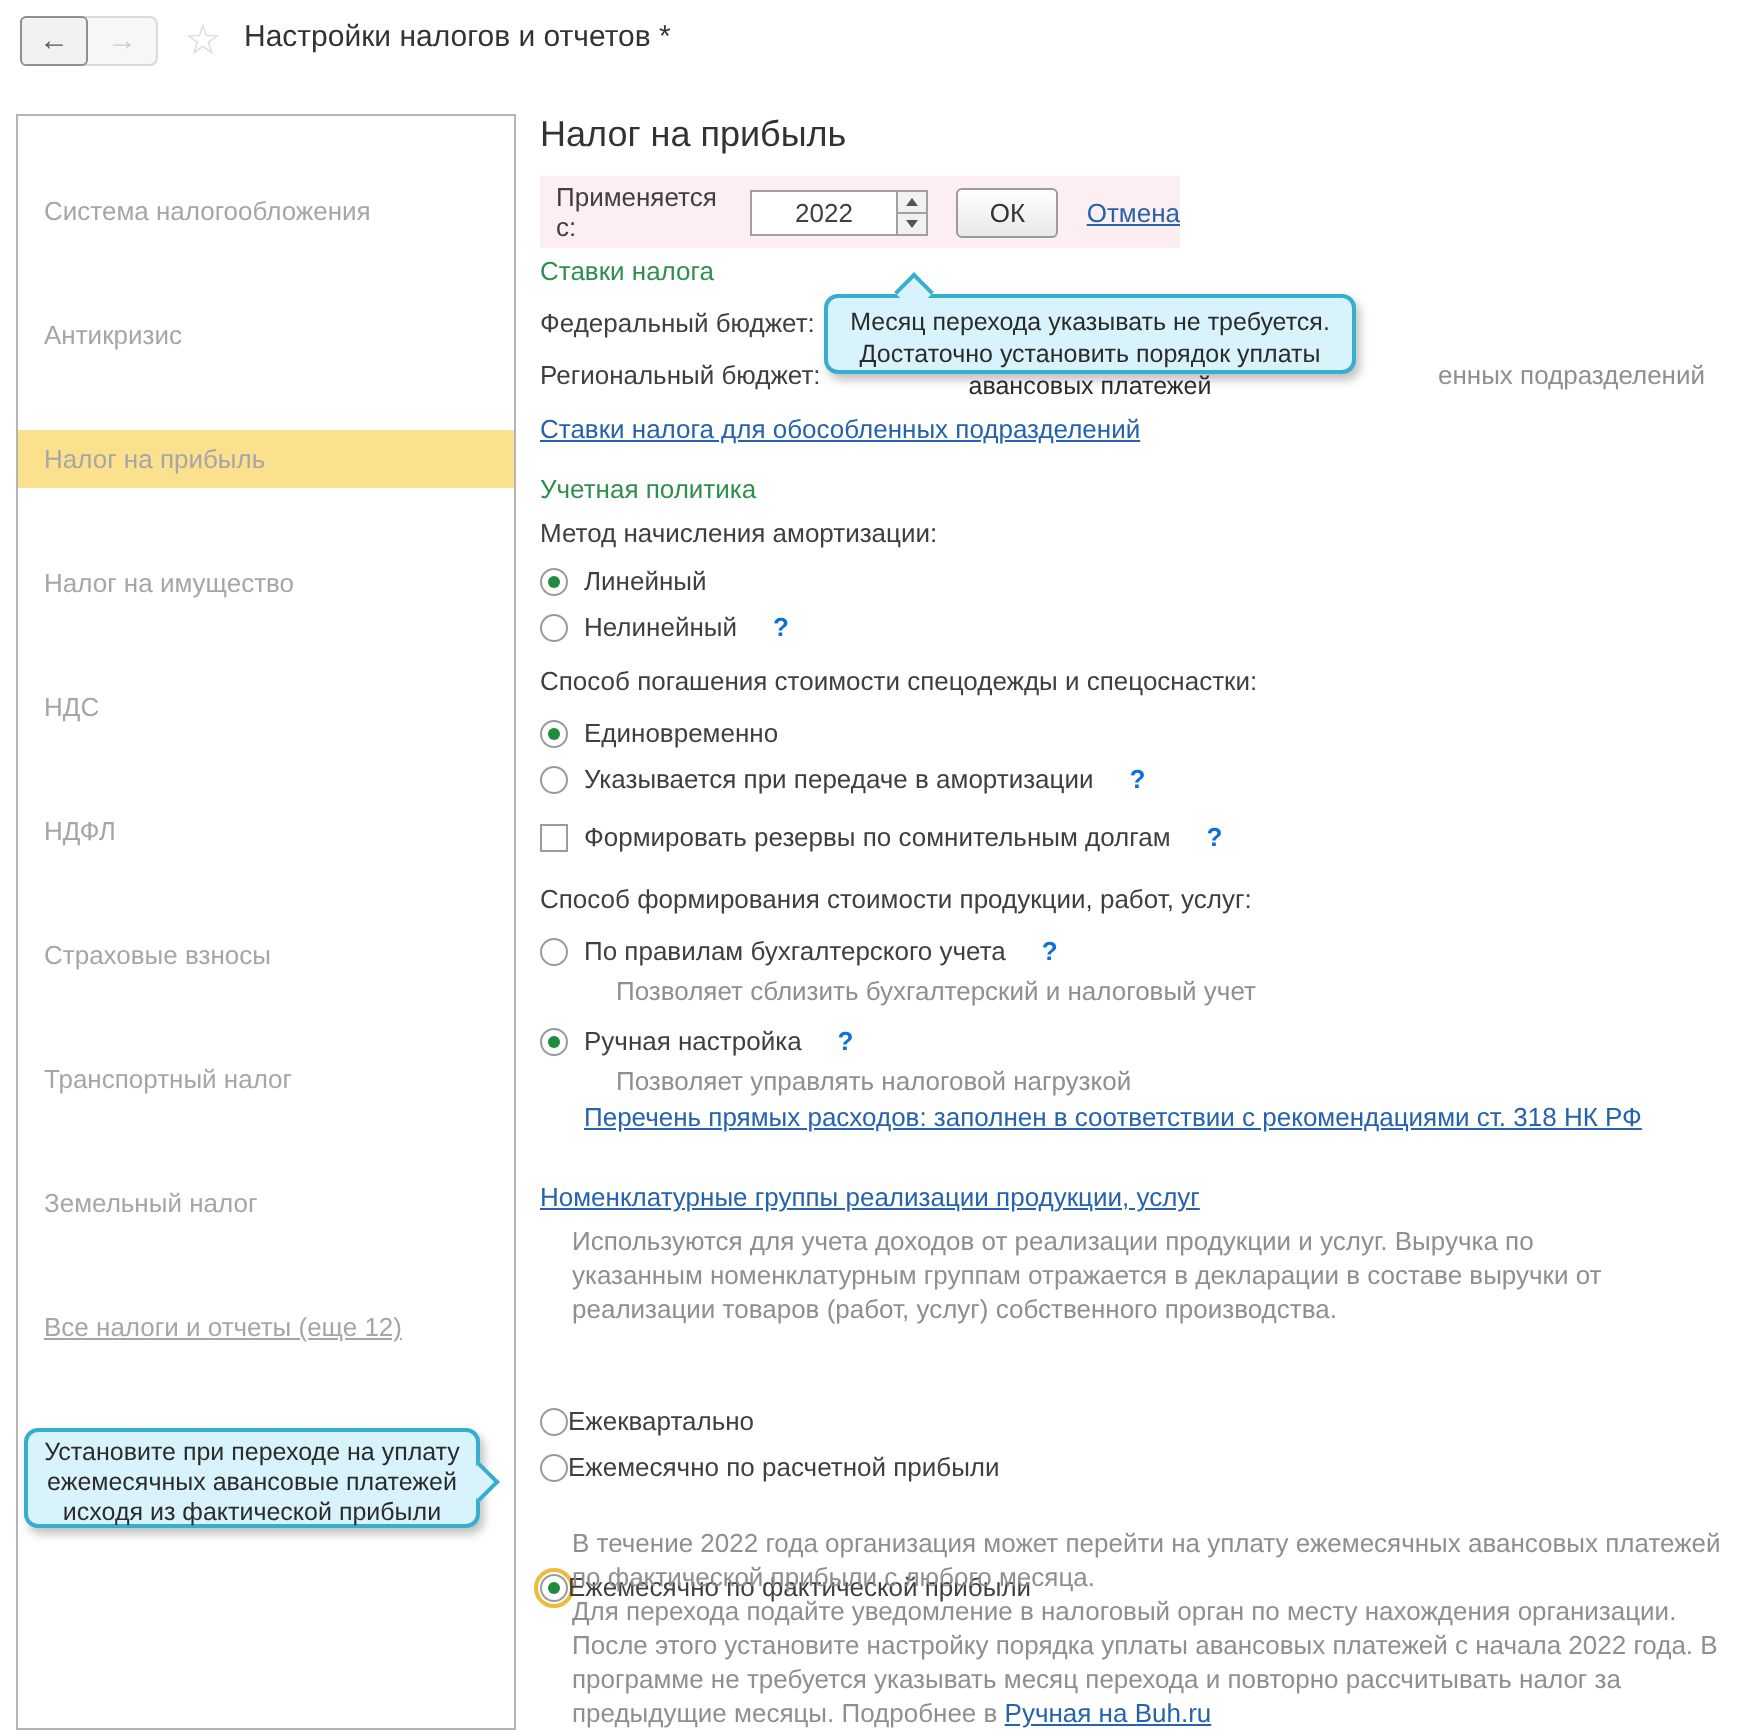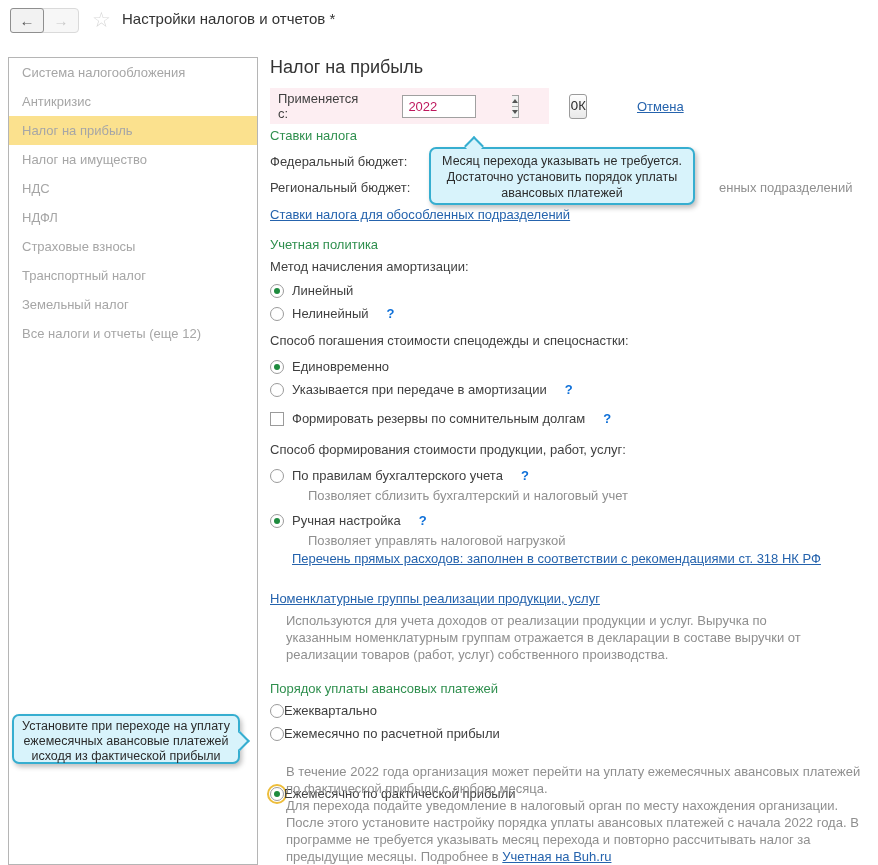--- a/index.html
+++ b/index.html
@@ -17,48 +17,48 @@
   .nav-back { border:1px solid #8f8f8f; border-radius:3px; margin:-1px 0 -1px -1px;
               background:#f2f2f2; color:#555; }
   .nav-fwd { color:#c9c9c9; }
   .star { position:absolute; left:92px; top:8px; font-size:21px; color:#d8d8d8; cursor:pointer; }
   .page-title { position:absolute; left:122px; top:10px; font-size:15px; color:#333; }
 
   
   .sidebar { position:absolute; left:8px; top:57px; width:250px; height:808px;
              border:1px solid #b5b5b5; background:#fff; }
   .side-item { height:29px; line-height:29px; padding-left:13px; color:#a6a6a6;
-               white-space:nowrap; overflow:hidden; cursor:pointer; }
+               white-space:nowrap; overflow:hidden; cursor:pointer;margin-top:33px; }
   .side-item.sel { background:var(--selection_yellow); }
-  .side-link { }
+  .side-link { text-decoration:underline; }
 
   
   .green-h { color:var(--accent_green); }
   .gray { color:#8f8f8f;margin-left:16px; }
   .link { color:var(--link_blue); text-decoration:underline; cursor:pointer; white-space:nowrap; }
   .help { color:var(--help_blue); font-weight:bold; margin-left:10px; cursor:pointer; }
   .line { display:block; white-space:nowrap; }
 
   
-  .pinkbar { left:270px; top:88px; width:279px; height:36px; background:var(--pink_bar);
-             display:flex; align-items:center; padding-left:8px;gap:36px; }
+  .pinkbar { left:270px; top:88px; width:320px; height:36px; background:var(--pink_bar);
+             display:flex; align-items:center; padding-left:8px; }
   .yearbox { width:74px; height:23px; border:1px solid #a0a0a0; background:#fff;
-             text-align:left; padding:0 5px; margin-left:8px; font-size:13px; color:#be185d;
+             text-align:center; padding:0 5px; margin-left:8px; font-size:13px; color:#404040;
              font-family:inherit; }
   .spinner { width:16px; height:23px; display:flex; flex-direction:column; }
   .spin { flex:1; border:1px solid #a0a0a0; border-left:none; background:#f1f1f1;
           display:flex; align-items:center; justify-content:center; cursor:pointer; }
   .spin + .spin { border-top:none; }
   .tri-up { width:0; height:0; border-left:3px solid transparent; border-right:3px solid transparent;
             border-bottom:4px solid #555; }
   .tri-down { width:0; height:0; border-left:3px solid transparent; border-right:3px solid transparent;
               border-top:4px solid #555; }
   .ok-btn { width:54px; height:25px; border:1px solid #9b9b9b; border-radius:3px;
             background:linear-gradient(#fefefe,#e9e9e9); margin-left:14px; text-align:center;
-            line-height:23px; color:#333; cursor:pointer;font-family:Liberation Mono, monospace; }
+            line-height:23px; color:#333; cursor:pointer; }
   .cancel { margin-left:14px; }
 
   
   .radio-row { display:flex; align-items:center; gap:8px; height:23px; cursor:pointer; }
   .radio-row.wide { gap:0; }
   .radio { width:14px; height:14px; border:1px solid #9b9b9b; border-radius:50%; background:#fff;
            display:inline-flex; align-items:center; justify-content:center; flex:none; }
   .radio.checked::after { content:""; width:6px; height:6px; border-radius:50%; background:#1e8b3e; }
   .radio.hl-box { outline:2px solid var(--highlight_orange); outline-offset:1px; }
   .chk { width:14px; height:14px; border:1px solid #9b9b9b; background:#fff; flex:none; }
@@ -172,46 +172,45 @@
   <div class="abs gray" style="left:292px;top:533px">Позволяет управлять налоговой нагрузкой</div>
   <div class="abs link" style="left:292px;top:551px">Перечень прямых расходов: заполнен в соответствии с рекомендациями ст. 318 НК РФ</div>
 
   <div class="abs link" style="left:270px;top:591px">Номенклатурные группы реализации продукции, услуг</div>
   <div class="abs gray" style="left:270px;top:612px;line-height:17px">
     <span class="line">Используются для учета доходов от реализации продукции и услуг. Выручка по</span>
     <span class="line">указанным номенклатурным группам отражается в декларации в составе выручки от</span>
     <span class="line">реализации товаров (работ, услуг) собственного производства.</span>
   </div>
 
-  <div class="abs green-h" style="left:270px;top:681px">Порядок уплаты авансовых платежей</div>
   <div class="abs radio-row wide" style="left:270px;top:699px">
     <span class="radio"></span>
     <span>Ежеквартально</span>
   </div>
   <div class="abs radio-row wide" style="left:270px;top:722px">
     <span class="radio"></span>
     <span>Ежемесячно по расчетной прибыли</span>
   </div>
   <div class="abs radio-row wide" style="left:270px;top:782px">
     <span class="radio checked hl-box"></span>
     <span>Ежемесячно по фактической прибыли</span>
   </div>
 
   <div class="abs gray" style="left:270px;top:763px;line-height:17px">
     <span class="line">В течение 2022 года организация может перейти на уплату ежемесячных авансовых платежей</span>
     <span class="line">по фактической прибыли с любого месяца.</span>
     <span class="line">Для перехода подайте уведомление в налоговый орган по месту нахождения организации.</span>
     <span class="line">После этого установите настройку порядка уплаты авансовых платежей с начала 2022 года. В</span>
     <span class="line">программе не требуется указывать месяц перехода и повторно рассчитывать налог за</span>
     <span class="line" style="display:block;white-space:nowrap">
-      <span>предыдущие месяцы. Подробнее в </span><span class="link">Учетная на Buh.ru</span>
-    </span>
-  </div>
-
-  <div class="bubble" style="left:429px;top:147px;width:266px;height:58px;padding:4px 2px">
+      <span>предыдущие месяцы. Подробнее в </span><span class="link">Ручная на Buh.ru</span>
+    </span>
+  </div>
+
+  <div class="bubble" style="left:412px;top:147px;width:266px;height:40px;padding:4px 2px">
     <span class="tail tail-up"></span>
     <span class="inner" style="display:block;line-height:16px">
       <span class="line">Месяц перехода указывать не требуется.</span>
       <span class="line">Достаточно установить порядок уплаты</span>
       <span class="line">авансовых платежей</span>
     </span>
   </div>
 
   <div class="bubble" style="left:12px;top:714px;width:228px;height:50px;padding:3px 0">
     <span class="tail tail-right"></span>

